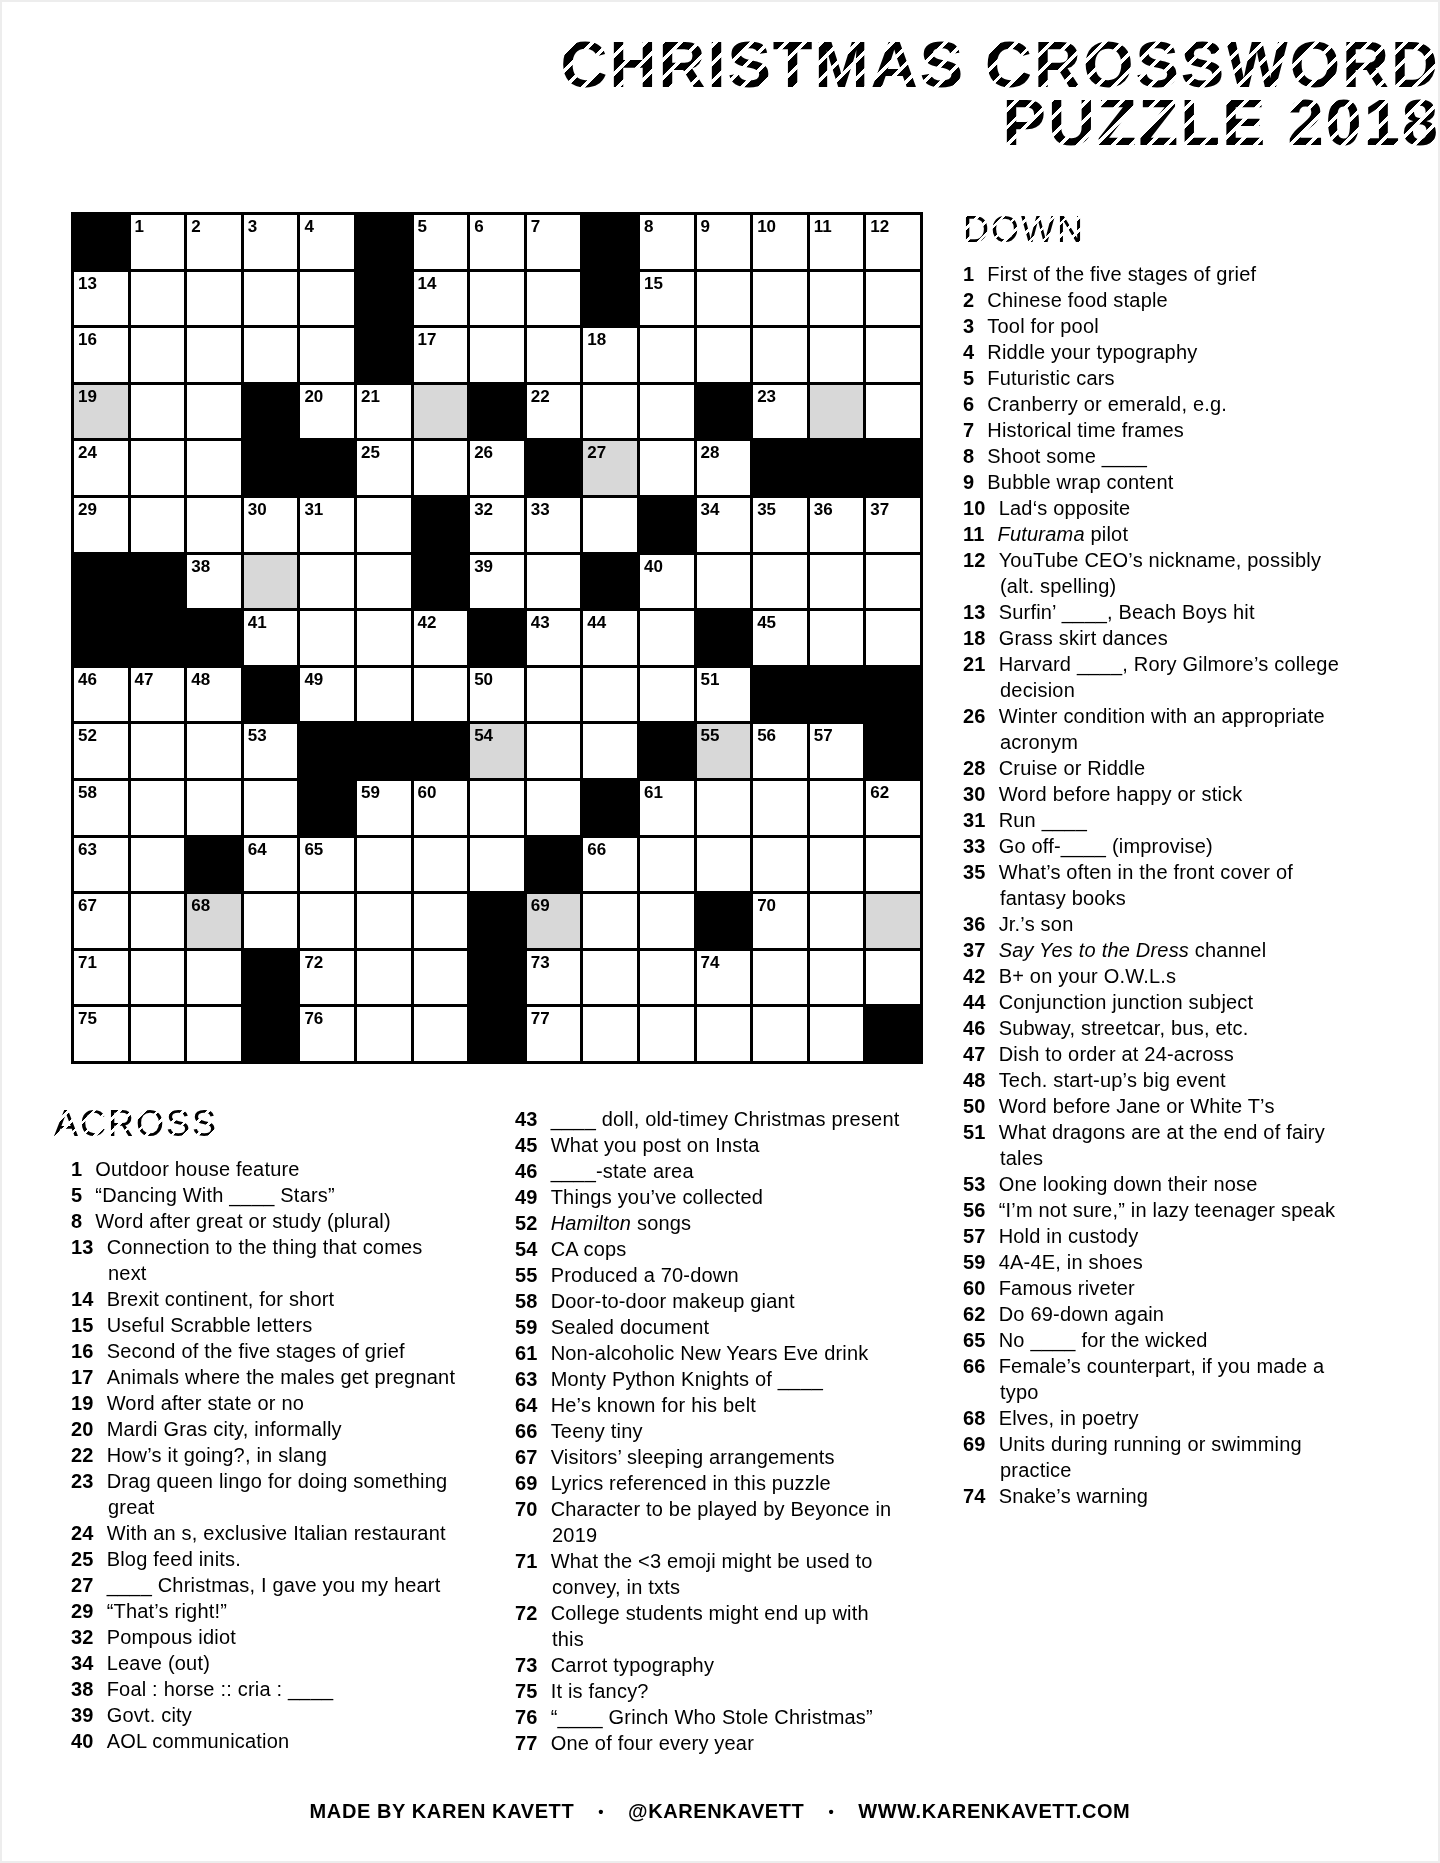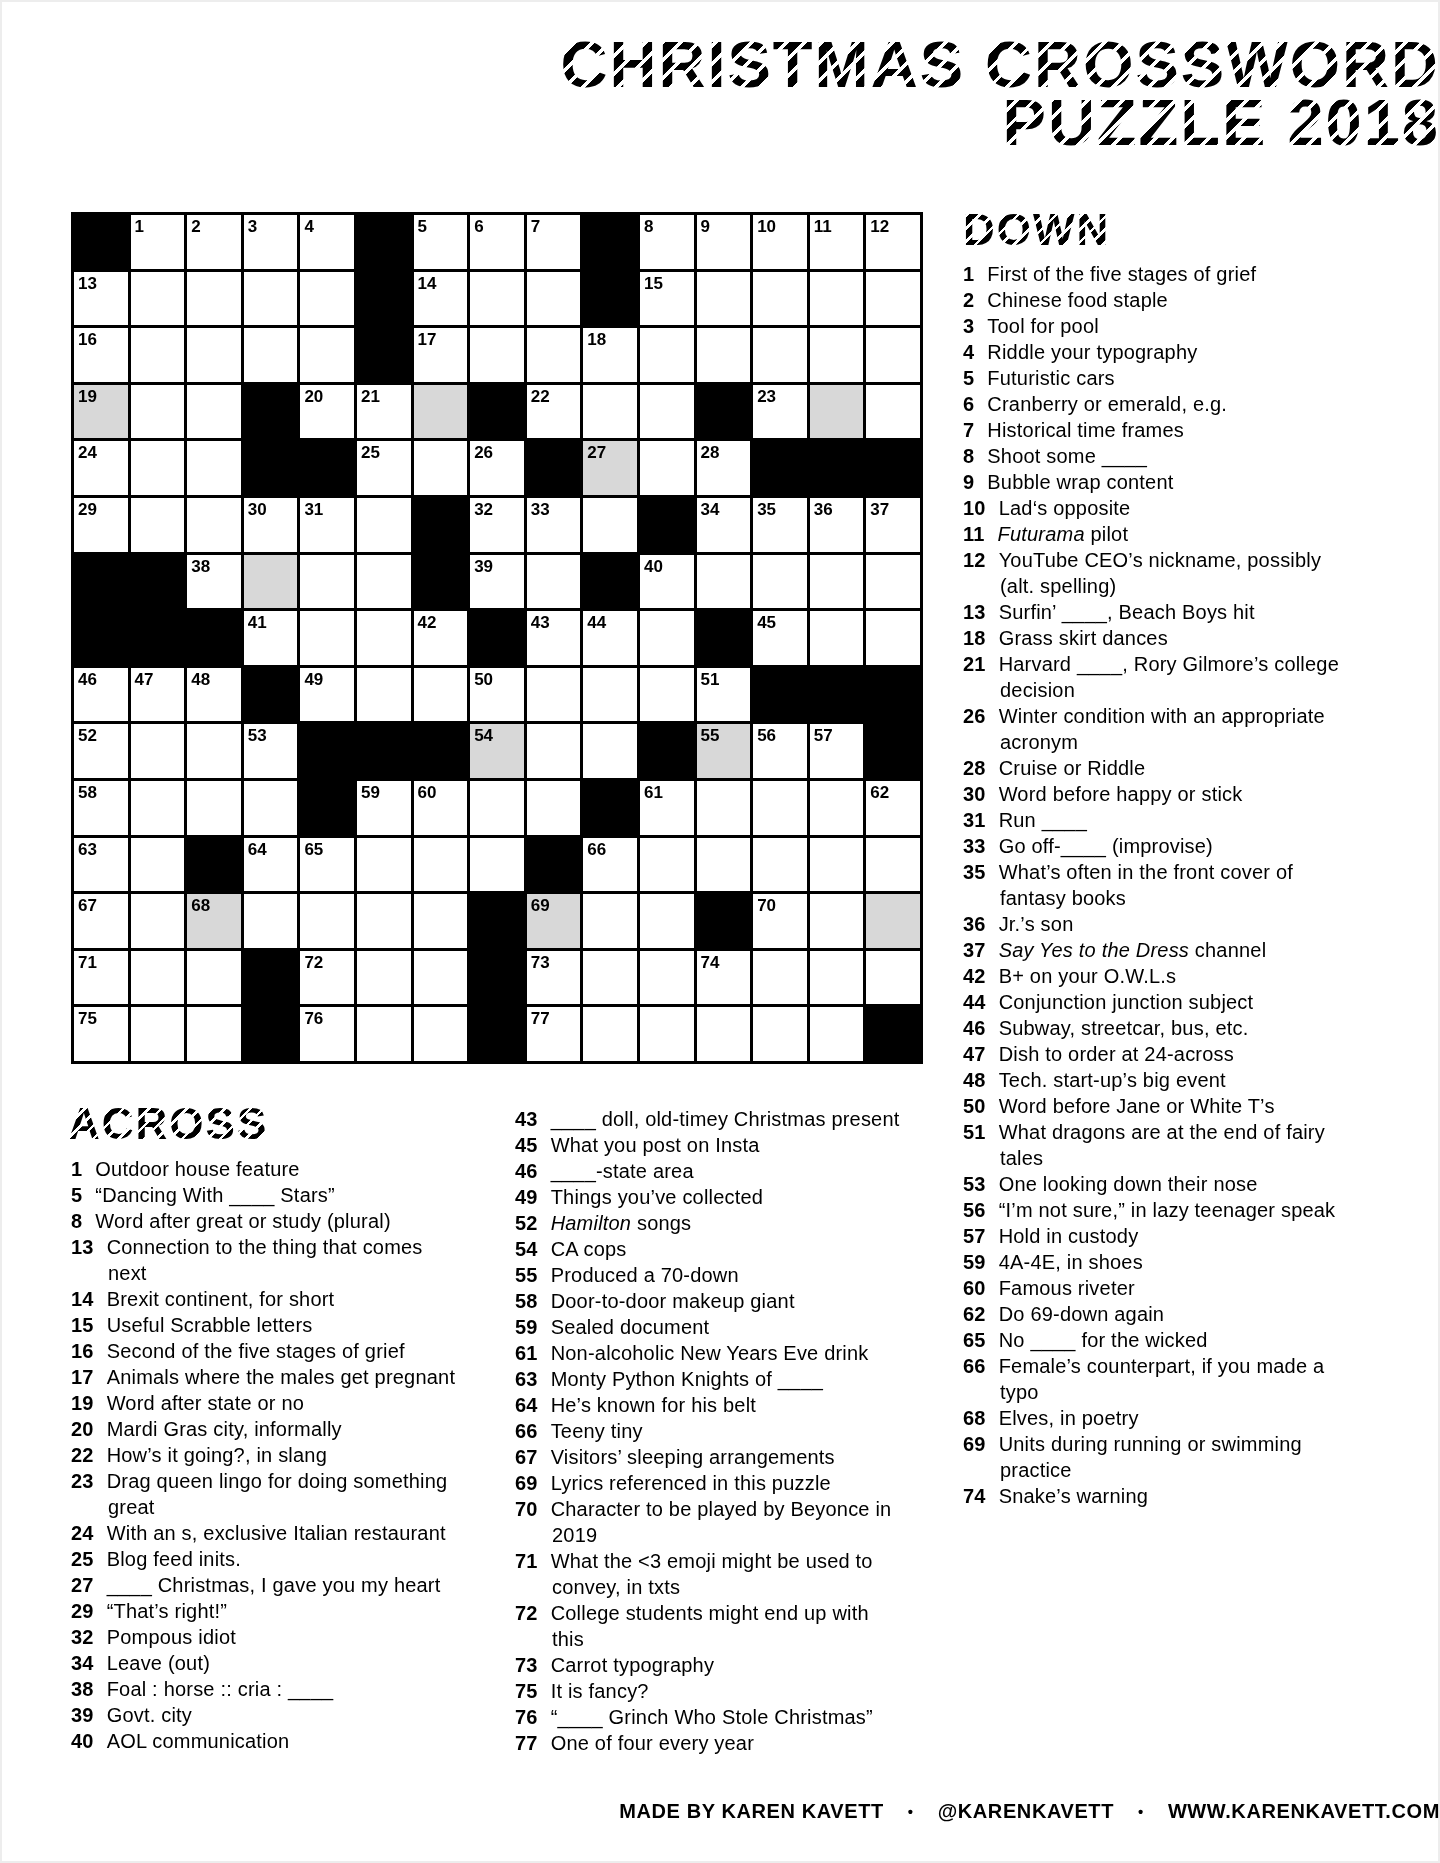--- a/index.html
+++ b/index.html
@@ -21,36 +21,36 @@
   
   .grid{position:absolute;left:71px;top:212px;display:grid;
         grid-template-columns:repeat(15,53.6px);grid-auto-rows:53.6px;
         gap:3px;padding:3px;background:#000;width:-webkit-fit-content;width:fit-content;}
   .cell{background:#fff;position:relative;}
   .cell.black{background:#000;}
   .cell.shaded{background:#d8d8d8;}
   .cellnum{display:block;font-size:17px;font-weight:700;line-height:1;padding:3px 0 0 4px;}
 
   
-  .sec-header{position:absolute;font-size:44px;line-height:44px;font-weight:700;letter-spacing:2px;}
+  .sec-header{position:absolute;font-size:36px;line-height:44px;font-weight:400;letter-spacing:2px;}
   #down-header{left:963px;top:208px;}
-  #across-header{left:68px;top:1102px;}
+  #across-header{left:54px;top:1102px;}
 
   
   .clues{position:absolute;font-size:20px;line-height:26px;letter-spacing:0.2px;}
   #down-clues{left:963px;top:261px;width:440px;}
   #across-col1{left:71px;top:1156px;width:440px;}
   #across-col2{left:515px;top:1106px;width:440px;}
   .clue{white-space:nowrap;}
   .cn{font-weight:700;}
   .t{margin-left:13px;}
   .t.ind{display:inline-block;margin-left:37px;}
 
   
-  .footer{position:absolute;top:1798px;left:0;width:100%;text-align:right;
+  .footer{position:absolute;top:1798px;left:0;width:100%;text-align:center;
           font-size:20px;font-weight:700;letter-spacing:0.6px;line-height:26px;}
   .footer .sep{display:inline-block;margin:0 24px;font-size:15px;vertical-align:1px;}
 </style>
 </head>
 <body>
 
 <div class="page">
 
   <div class="title">
     <div class="striped">CHRISTMAS CROSSWORD</div>

